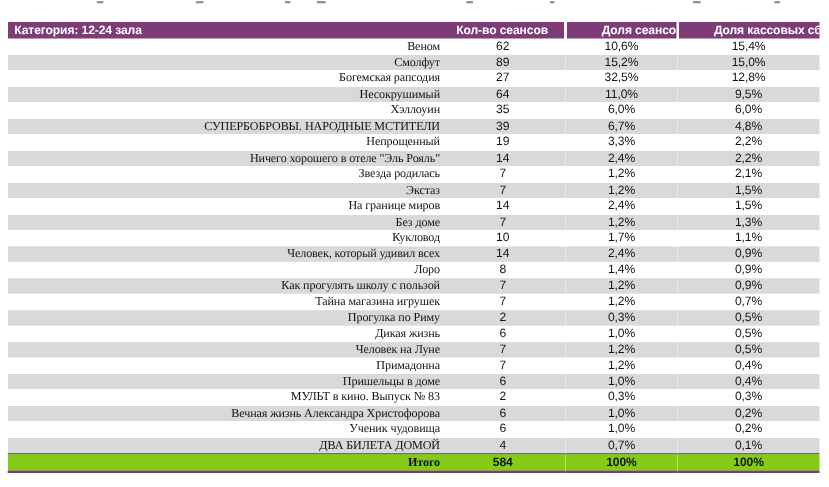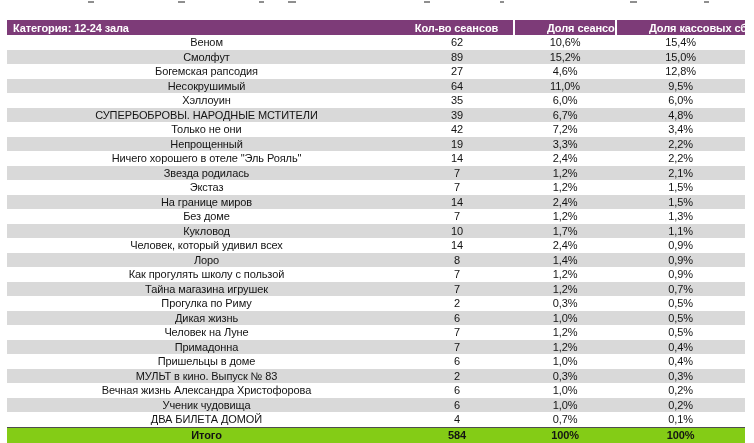--- a/index.html
+++ b/index.html
@@ -42,21 +42,21 @@
   thead th.sep{border-left:2px solid #ffffff;padding-left:32px;}
 
   tbody td, tfoot td{
     height:14.5px;
     padding:0;
     white-space:nowrap;
     overflow:hidden;
     vertical-align:middle;
     line-height:14px;
   }
-  td.title{text-align:center;padding-left:6px;}
+  td.title{text-align:right;padding-left:6px;font-family:Liberation Serif, serif;}
   td.num{text-align:center;}
   tbody tr:nth-child(even){background:#d9d9d9;}
   tbody tr:nth-child(odd){background:#ffffff;}
 
   tfoot tr{
     background:#84cc16;
     font-weight:bold;
     border-top:1px solid #4d4d4d;
     border-bottom:2px solid #7d3b78;
   }
@@ -102,46 +102,40 @@
     </tr>
         <tr>
       <td class="title">Смолфут</td>
       <td class="num">89</td>
       <td class="num">15,2%</td>
       <td class="num">15,0%</td>
     </tr>
         <tr>
       <td class="title">Богемская рапсодия</td>
       <td class="num">27</td>
-      <td class="num">4,6%</td>
+      <td class="num">32,5%</td>
       <td class="num">12,8%</td>
     </tr>
         <tr>
       <td class="title">Несокрушимый</td>
       <td class="num">64</td>
       <td class="num">11,0%</td>
       <td class="num">9,5%</td>
     </tr>
         <tr>
       <td class="title">Хэллоуин</td>
       <td class="num">35</td>
       <td class="num">6,0%</td>
       <td class="num">6,0%</td>
     </tr>
         <tr>
       <td class="title">СУПЕРБОБРОВЫ. НАРОДНЫЕ МСТИТЕЛИ</td>
       <td class="num">39</td>
       <td class="num">6,7%</td>
       <td class="num">4,8%</td>
-    </tr>
-        <tr>
-      <td class="title">Только не они</td>
-      <td class="num">42</td>
-      <td class="num">7,2%</td>
-      <td class="num">3,4%</td>
     </tr>
         <tr>
       <td class="title">Непрощенный</td>
       <td class="num">19</td>
       <td class="num">3,3%</td>
       <td class="num">2,2%</td>
     </tr>
         <tr>
       <td class="title">Ничего хорошего в отеле "Эль Рояль"</td>
       <td class="num">14</td>

